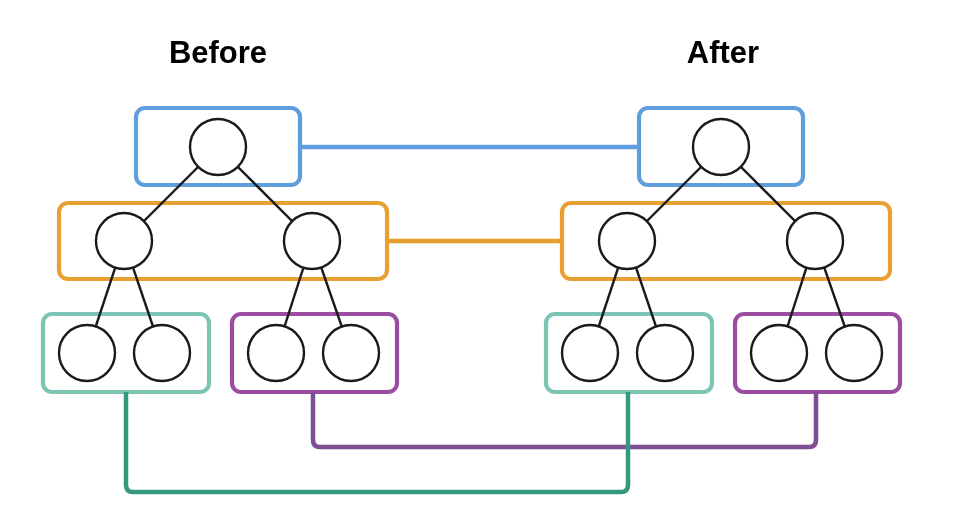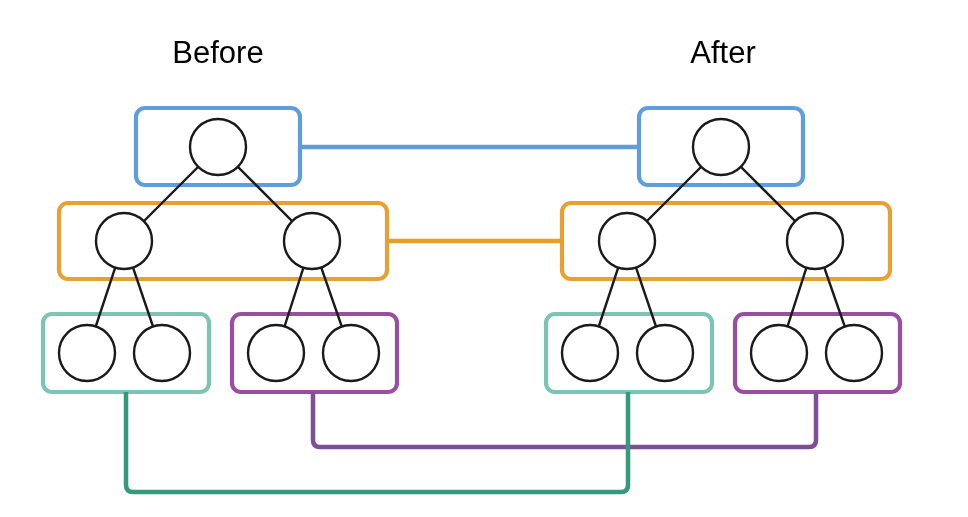--- a/index.html
+++ b/index.html
@@ -7,20 +7,21 @@
     padding: 0;
     background: #ffffff;
   }
   .canvas {
     position: relative;
     width: 968px;
     height: 517px;
     background: var(--color-background, #ffffff);
     font-family: "Liberation Sans", sans-serif;
     overflow: hidden;
+    font-weight: bold;
   }
   svg { display: block; }
 
   .title {
     font-family: "Liberation Sans", sans-serif;
     font-size: 31px;
     fill: var(--color-text, #000000);
     text-anchor: middle;
   }
   .group-box {

